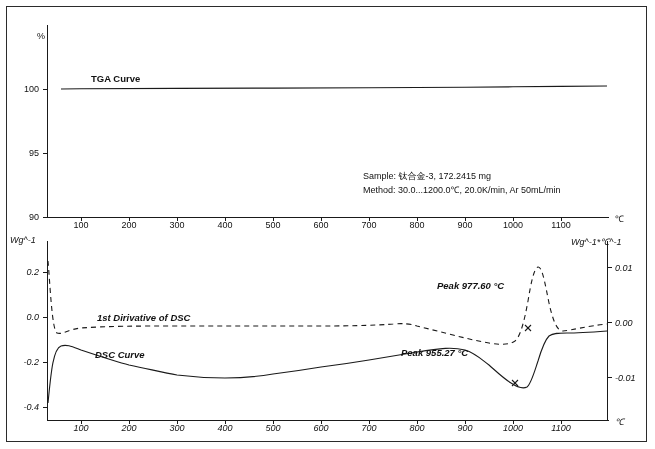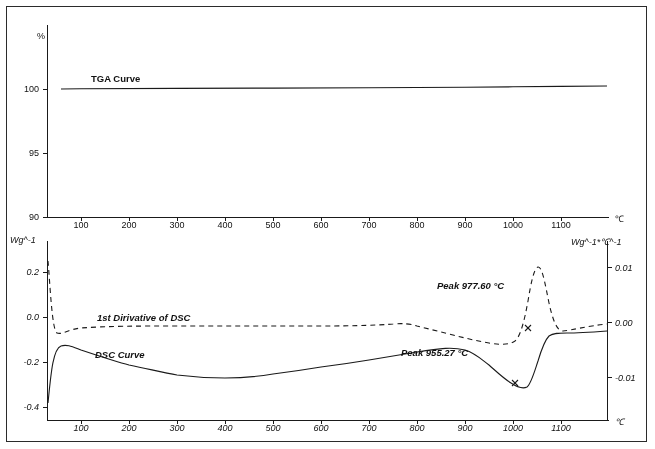--- a/index.html
+++ b/index.html
@@ -80,20 +80,22 @@
     <div class="lbl lbl-x" style="left:458px;top:213px;">900</div>
     <div class="lbl lbl-x" style="left:506px;top:213px;">1000</div>
     <div class="lbl lbl-x" style="left:554px;top:213px;">1100</div>
 
     <svg width="641" height="216">
       <path class="curve" d="M54,82 L74,81.8 L170,81.4 L266,81.1 L362,80.7 L458,80.2 L506,79.8 L554,79.4 L600,79.0"></path>
     </svg>
 
     <div class="ann" style="left:84px;top:66px;">TGA Curve</div>
 
+    <div class="info" style="left:356px;top:163px;">Sample: 钛合金-3, 172.2415 mg</div>
+    <div class="info" style="left:356px;top:177px;">Method: 30.0...1200.0℃, 20.0K/min, Ar 50mL/min</div>
   </div>
 
   <div class="panel" style="left:0;top:216px;width:641px;height:220px;font-style:italic;">
 
     <div class="axis-line" style="left:40px;top:18px;width:1px;height:180px;"></div>
     <div class="axis-line" style="left:600px;top:18px;width:1px;height:180px;"></div>
     <div class="axis-line" style="left:40px;top:197px;width:562px;height:1px;"></div>
 
     <div class="lbl" style="left:3px;top:12px;">Wg^-1</div>
     <div class="lbl" style="left:564px;top:12px;">Wg^-1*℃^-1</div>

